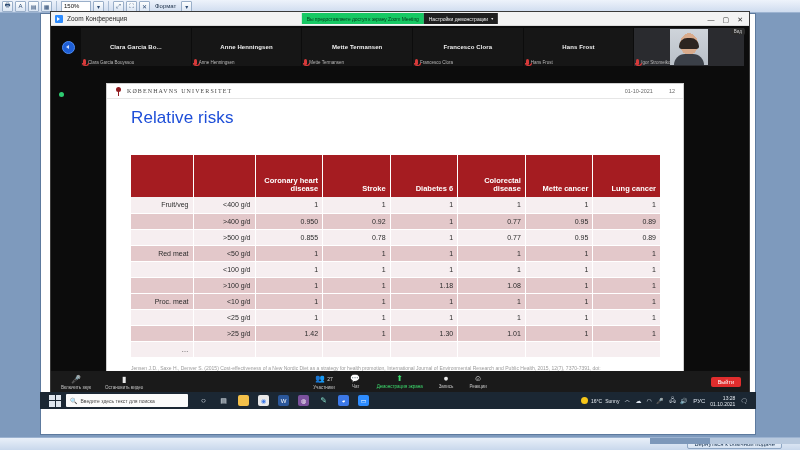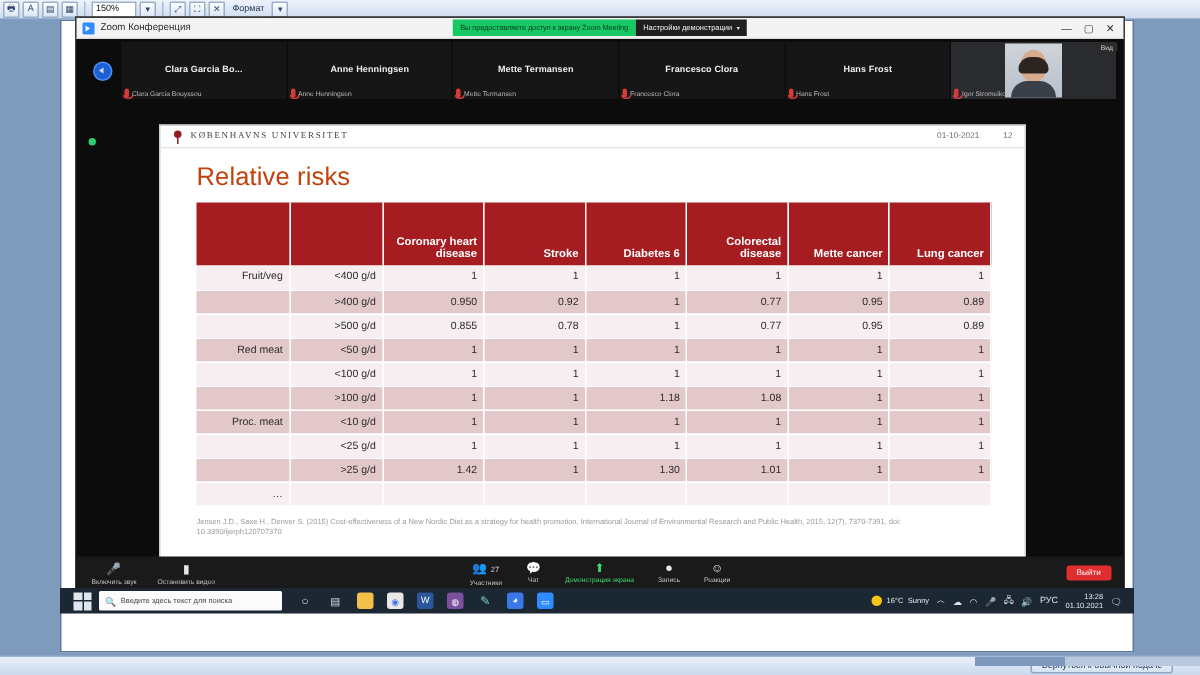--- a/index.html
+++ b/index.html
@@ -189,27 +189,28 @@
     height: 5px; background: #901a1e;
   }
   .ku-text {
     font-family: "Liberation Serif", serif; font-size: 6px; color: #4a4a4a;
     letter-spacing: 1.1px;
   }
   .slide-meta { margin-left: auto; display: flex; gap: 16px; }
   .slide-meta span { font-size: 5.5px; color: #6a6a6a; }
 
   .slide-title {
-    font-size: 17px; color: #c2410c; padding: 9px 0 7px 24px;
+    font-size: 17px; color: #1d4ed8; padding: 9px 0 7px 24px;
     font-weight: 400; letter-spacing: .1px;
   }
 
   table.risks {
     width: 530px; margin-left: 24px; border-collapse: collapse;
     table-layout: fixed;
+    margin-top: 20px;
   }
   table.risks th {
     background: #a51c21; color: #ffffff; font-size: 7.5px; font-weight: bold;
     text-align: right; vertical-align: bottom; padding: 3px 4px 3px 3px;
     border-right: 1px solid #ffffff; line-height: 1.15; height: 42px;
   }
   table.risks th.blank { background: #a51c21; }
   table.risks td {
     font-size: 7px; color: #2b2b2b; padding: 2px 4px 2px 3px;
     border-right: 1px solid #ffffff; border-bottom: 1px solid #ffffff;

